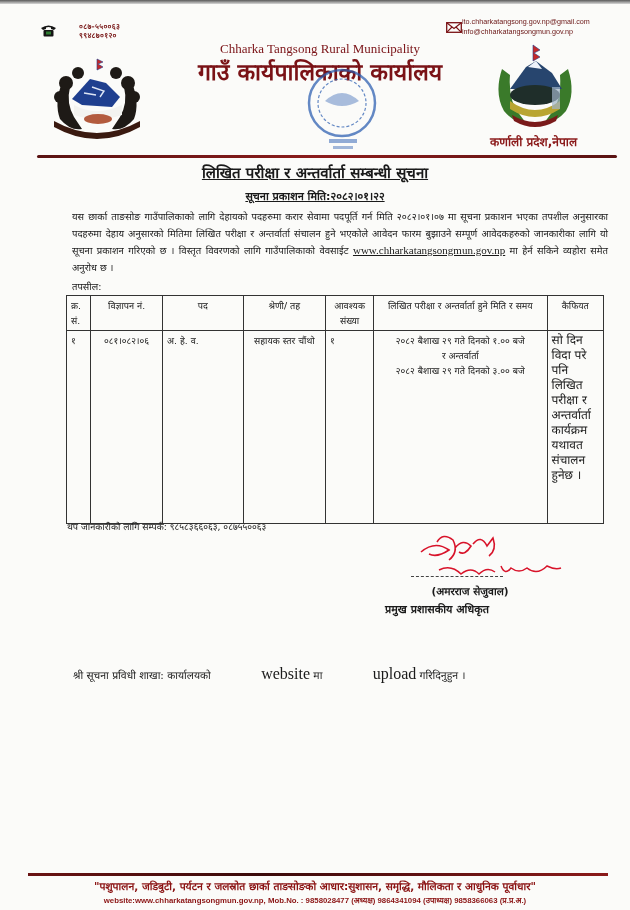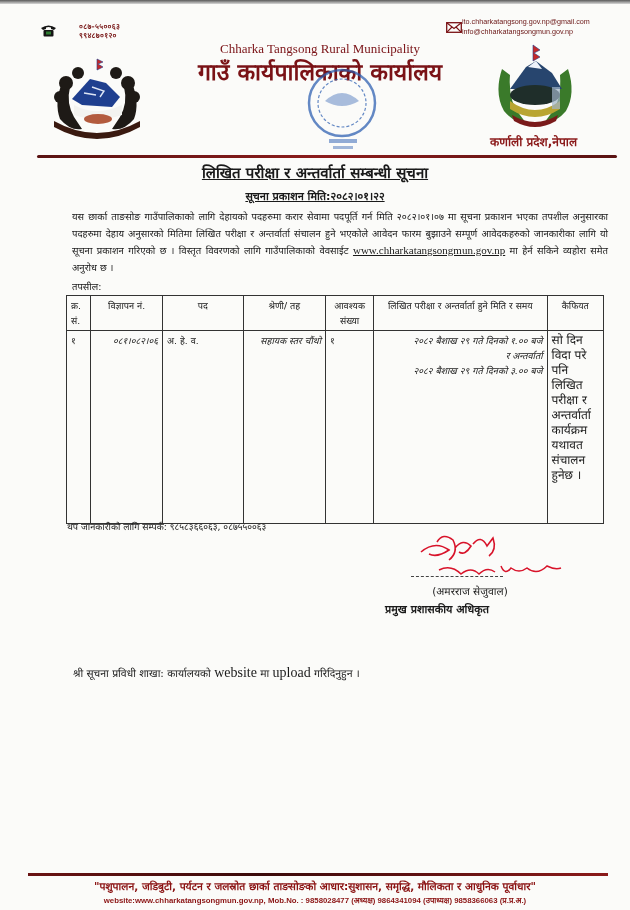--- a/index.html
+++ b/index.html
@@ -51,32 +51,32 @@
   .para .link { font-family: "Liberation Serif", serif; font-size: 11px; text-decoration: underline; }
   .details-label { position: absolute; left: 72px; top: 280px; font-size: 9.5px; }
 
   table.notice {
     position: absolute; left: 66px; top: 295px; width: 538px;
     border-collapse: collapse; font-size: 9.2px;
   }
   table.notice th, table.notice td { border: 1px solid #333; vertical-align: top; padding: 2px 4px; }
   table.notice th { font-weight: normal; text-align: center; line-height: 15px; }
   table.notice td { line-height: 15px; }
-  td.center { text-align: right; font-style: italic; }
+  td.center { text-align: center; }
   tr.bodyrow td { height: 188px; }
   .remarks { line-height: 17.5px; font-size: 12px; }
   .contact { position: absolute; left: 67px; top: 520px; font-size: 9.2px; }
 
   .sig-ink { position: absolute; left: 415px; top: 530px; width: 150px; height: 60px; }
   .sig-dots { position: absolute; left: 411px; top: 576px; width: 92px; border-top: 1px dashed #444; }
-  .sig-name { position: absolute; left: 405px; top: 584px; width: 130px; text-align: center; font-size: 10.5px; }
+  .sig-name { position: absolute; left: 405px; top: 584px; width: 130px; text-align: center; font-size: 10.5px; font-weight: bold; }
   .sig-title { position: absolute; left: 385px; top: 601px; width: 170px; font-size: 11px; font-weight: bold; }
 
   .cc { position: absolute; left: 73px; top: 665px; font-size: 10.5px; }
-  .cc .en { font-family: "Liberation Serif", serif; font-size: 14px; }
+  .cc .en { font-family: "Liberation Serif", serif; font-size: 16px; margin-left: 47px; }
 
   .rule-bottom {
     position: absolute; left: 28px; top: 873px; width: 580px; height: 2.5px;
     background: linear-gradient(90deg, #6a1313, #3a0a0a 40%, #8b1a1a);
   }
   .footer-slogan { position: absolute; left: 0; width: 630px; top: 879px; text-align: center;
     font-size: 10.5px; font-weight: bold; color: #8b1414; }
   .footer-contact { position: absolute; left: 0; width: 630px; top: 895px; text-align: center;
     font-family: "Liberation Sans", sans-serif; font-size: 7.8px; color: #8b1414; font-weight: bold; }
 </style>

